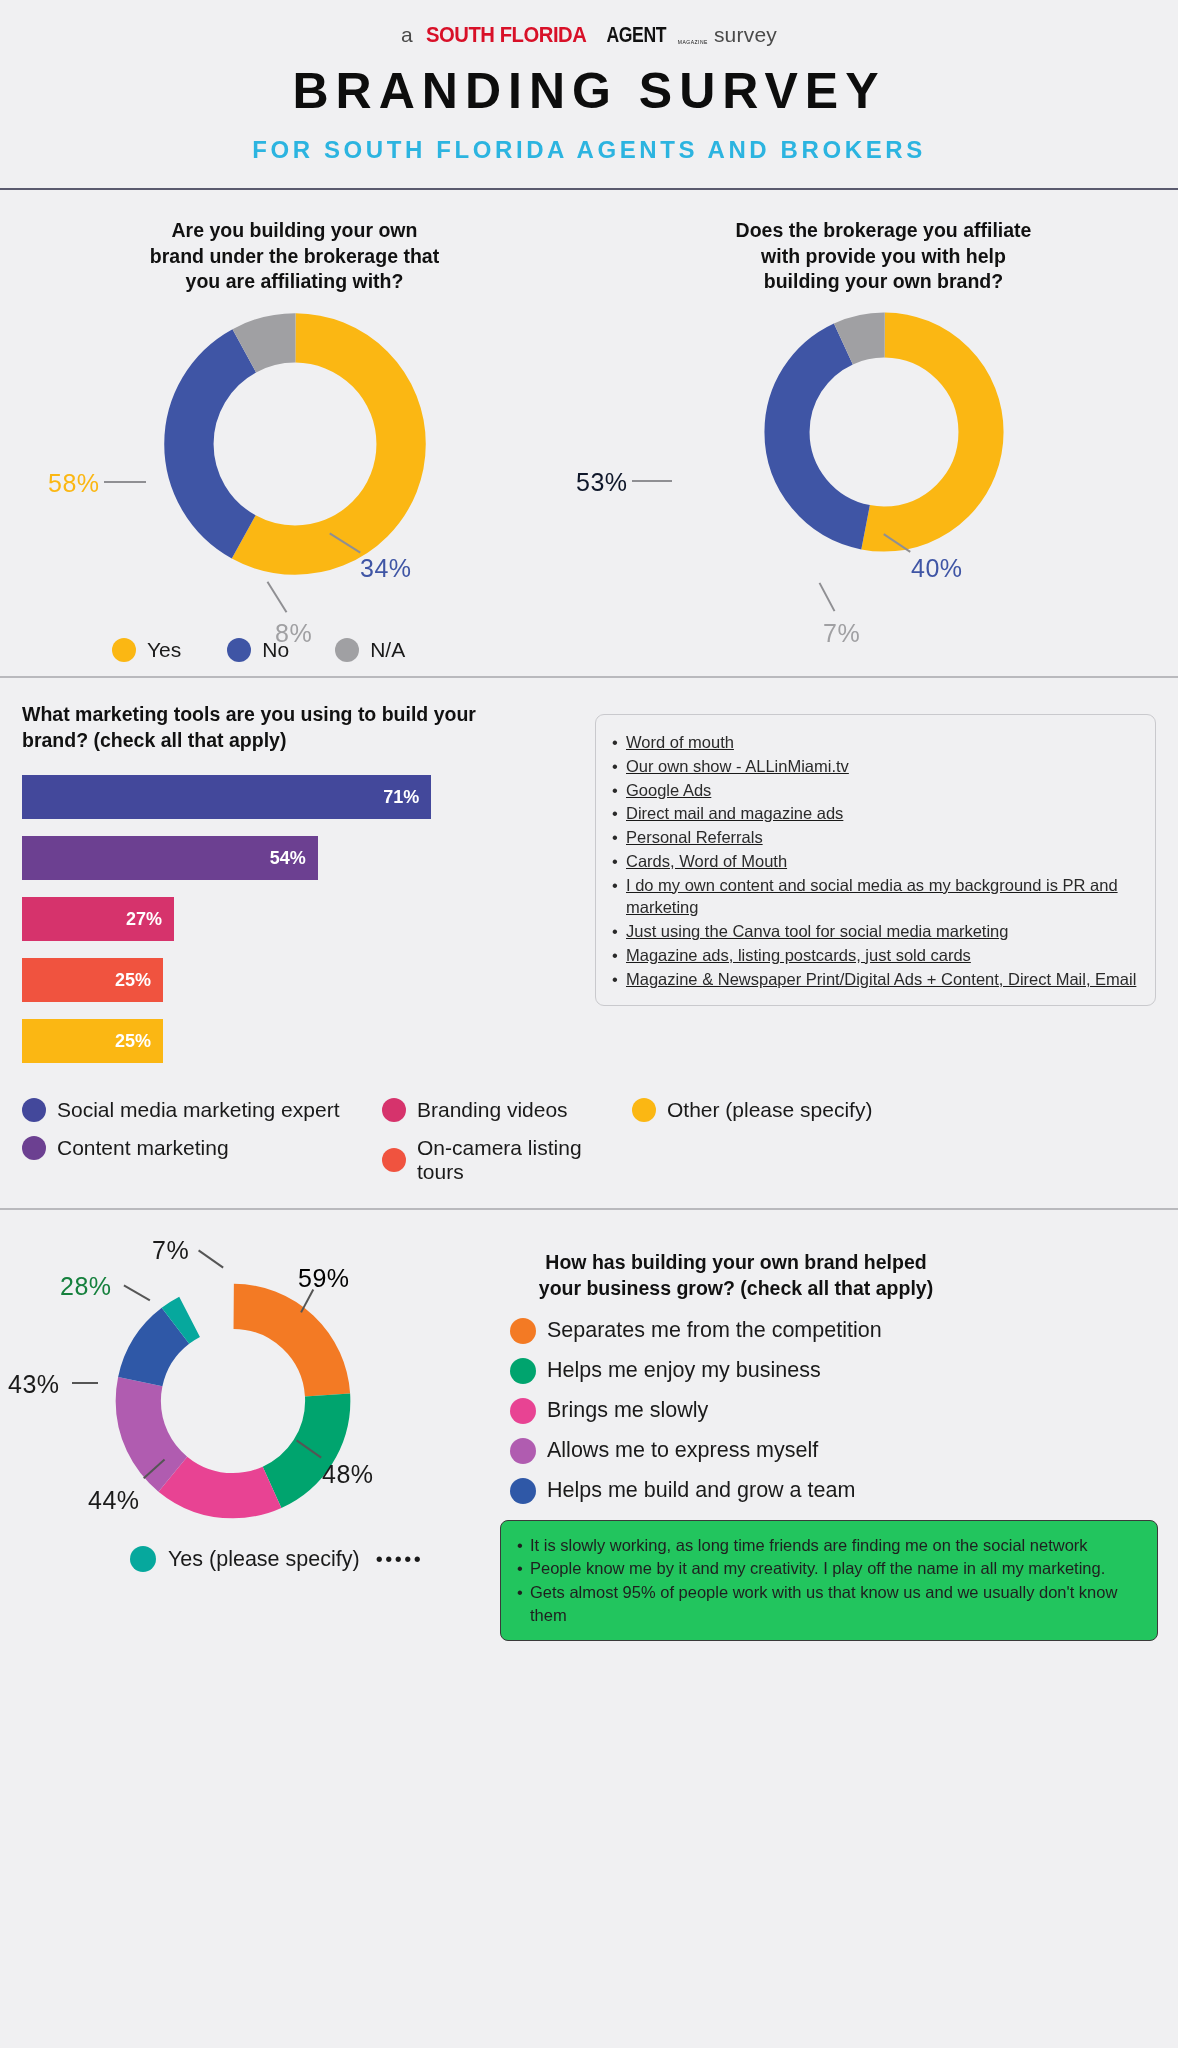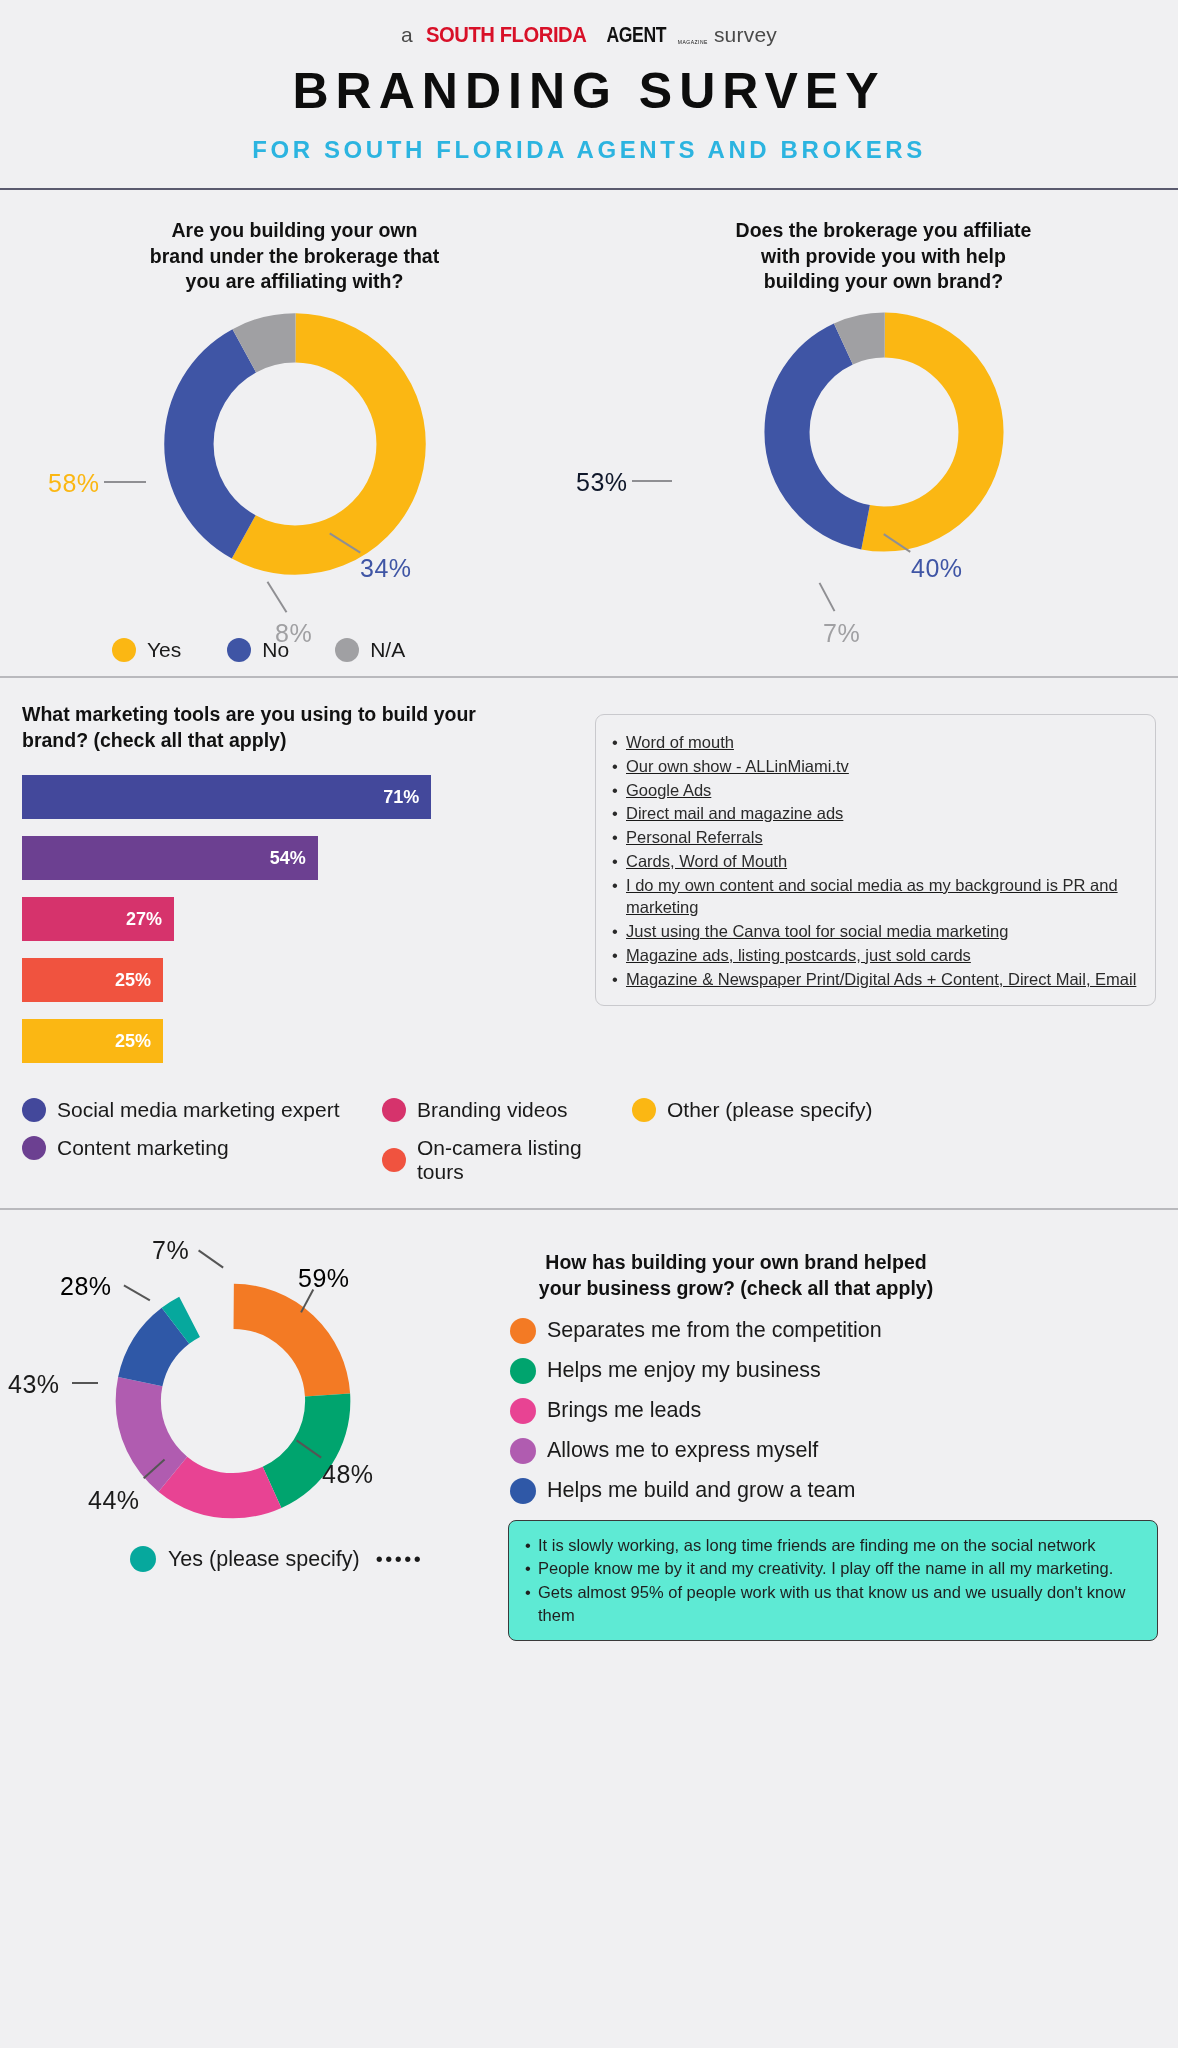--- a/index.html
+++ b/index.html
@@ -104,23 +104,23 @@
   
   .sec3 { padding-top: 18px; display: flex; }
   .sec3 .left { width: 470px; position: relative; }
   .sec3 .right { flex: 1; padding-right: 20px; }
   .sec3 .qtitle { margin: 22px 0 16px 40px; }
   .grow-legend { display: flex; flex-direction: column; gap: 14px; padding-left: 40px; }
   .grow-legend .legend-label { font-size: 21.5px; }
   .grow-legend .dot { width: 26px; height: 26px; }
 
   .quotebox {
-    margin: 16px 0 0 38px; position: relative;
+    margin: 16px 0 0 30px; position: relative;
     border: 1.6px solid #3a3a3a; border-radius: 8px;
-    padding: 13px 14px 12px 16px; background: #5eead4;
+    padding: 13px 14px 12px 16px; background: #22c55e;
   }
   .quotebox ul { list-style: none; }
   .quotebox li {
     font-size: 16.5px; line-height: 1.42; color: #1f1f1f;
     padding-left: 13px; position: relative;
   }
   .quotebox li:before { content: "•"; position: absolute; left: 0; }
 
   .yes-spec {
     display: flex; align-items: center; gap: 12px;
@@ -284,21 +284,21 @@
         <circle cx="21" cy="21" r="15.9155" fill="none" stroke="#00a46e" stroke-width="7.6" stroke-dasharray="19.4 80.6" stroke-dashoffset="1.2"></circle>
         <circle cx="21" cy="21" r="15.9155" fill="none" stroke="#e84393" stroke-width="7.6" stroke-dasharray="17.7 82.3" stroke-dashoffset="-18.2"></circle>
         <circle cx="21" cy="21" r="15.9155" fill="none" stroke="#b05cb0" stroke-width="7.6" stroke-dasharray="17.3 82.7" stroke-dashoffset="-35.9"></circle>
         <circle cx="21" cy="21" r="15.9155" fill="none" stroke="#2f58a7" stroke-width="7.6" stroke-dasharray="11.3 88.7" stroke-dashoffset="-53.2"></circle>
         <circle cx="21" cy="21" r="15.9155" fill="none" stroke="#06a89d" stroke-width="7.6" stroke-dasharray="2.8 97.2" stroke-dashoffset="-64.5"></circle>
       </svg>
 
       <div class="pct" style="left:152px; top:8px; color:#1a1a1a;">7%</div>
       <div class="leader" style="left:196px; top:30px; width:30px; height:1.6px; background:#555; transform:rotate(35deg);"></div>
 
-      <div class="pct" style="left:60px; top:44px; color:#000000;">28%</div>
+      <div class="pct" style="left:60px; top:44px; color:#15803d;">28%</div>
       <div class="leader" style="left:122px; top:64px; width:30px; height:1.6px; background:#555; transform:rotate(30deg);"></div>
 
       <div class="pct" style="left:8px; top:142px; color:#1a1a1a;">43%</div>
       <div class="leader" style="left:72px; top:154px; width:26px; height:1.6px; background:#555;"></div>
 
       <div class="pct" style="left:88px; top:258px; color:#1a1a1a;">44%</div>
       <div class="leader" style="left:140px; top:240px; width:28px; height:1.6px; background:#555; transform:rotate(-42deg);"></div>
 
       <div class="pct" style="left:322px; top:232px; color:#1a1a1a;">48%</div>
       <div class="leader" style="left:294px; top:220px; width:30px; height:1.6px; background:#555; transform:rotate(35deg);"></div>
@@ -320,21 +320,21 @@
       <div class="legend-item">
         <span class="dot" style="background:#f37a24"></span>
         <span class="legend-label">Separates me from the competition</span>
       </div>
       <div class="legend-item">
         <span class="dot" style="background:#00a46e"></span>
         <span class="legend-label">Helps me enjoy my business</span>
       </div>
       <div class="legend-item">
         <span class="dot" style="background:#e84393"></span>
-        <span class="legend-label">Brings me leads</span>
+        <span class="legend-label">Brings me slowly</span>
       </div>
       <div class="legend-item">
         <span class="dot" style="background:#b05cb0"></span>
         <span class="legend-label">Allows me to express myself</span>
       </div>
       <div class="legend-item">
         <span class="dot" style="background:#2f58a7"></span>
         <span class="legend-label">Helps me build and grow a team</span>
       </div>
     </div>

